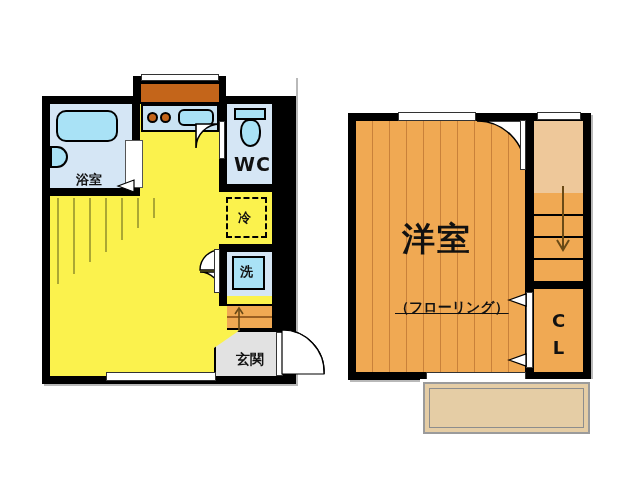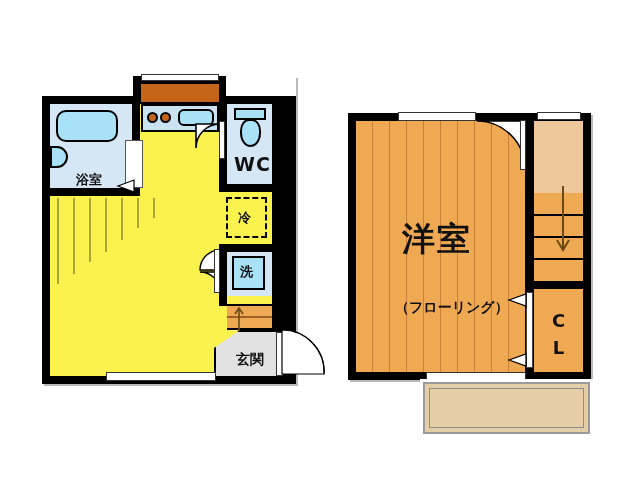--- a/index.html
+++ b/index.html
@@ -162,21 +162,21 @@
 
   <div class="abs" style="left:0;top:0;width:640px;height:489px;margin-left:17px;">
 
     <div class="abs shadow" style="left:333px;top:115px;width:243px;height:267px;"></div>
 
     <div class="abs wall" style="left:331px;top:113px;width:243px;height:267px;"></div>
 
     <div class="abs stripes-v" style="left:339px;top:121px;width:169px;height:251px;"></div>
 
     <span class="lbl lbl-jp" style="left:385px;top:222px;font-size:33px;letter-spacing:2px;">洋室</span>
-    <span class="lbl lbl-jp" style="left:378px;top:300px;font-size:14px;">（フローリング）</span>
+    <span class="lbl lbl-jp" style="left:378px;top:300px;font-size:14px;text-decoration:underline;">（フローリング）</span>
 
     <div class="abs wall" style="left:508px;top:113px;width:9px;height:180px;"></div>
     <div class="abs woodlight" style="left:517px;top:121px;width:49px;height:72px;"></div>
 
     <div class="abs woodmid" style="left:517px;top:193px;width:49px;height:88px;"></div>
     <div class="abs" style="left:517px;top:214px;width:49px;height:2px;background:#000;"></div>
     <div class="abs" style="left:517px;top:236px;width:49px;height:2px;background:#000;"></div>
     <div class="abs" style="left:517px;top:258px;width:49px;height:2px;background:#000;"></div>
     <svg class="arc" style="left:536px;top:186px;" width="20" height="72">
       <line x1="10" y1="0" x2="10" y2="62" stroke="#6a4a16" stroke-width="2"></line>

